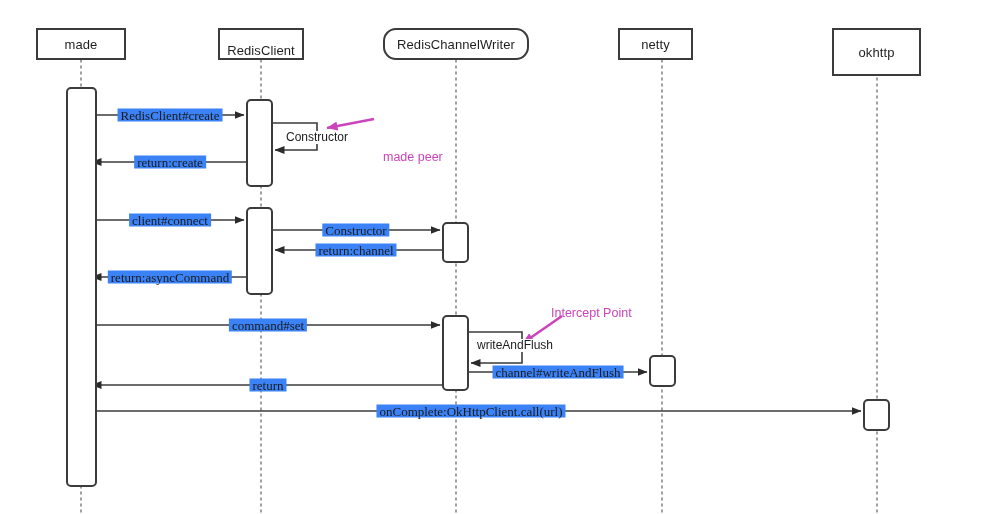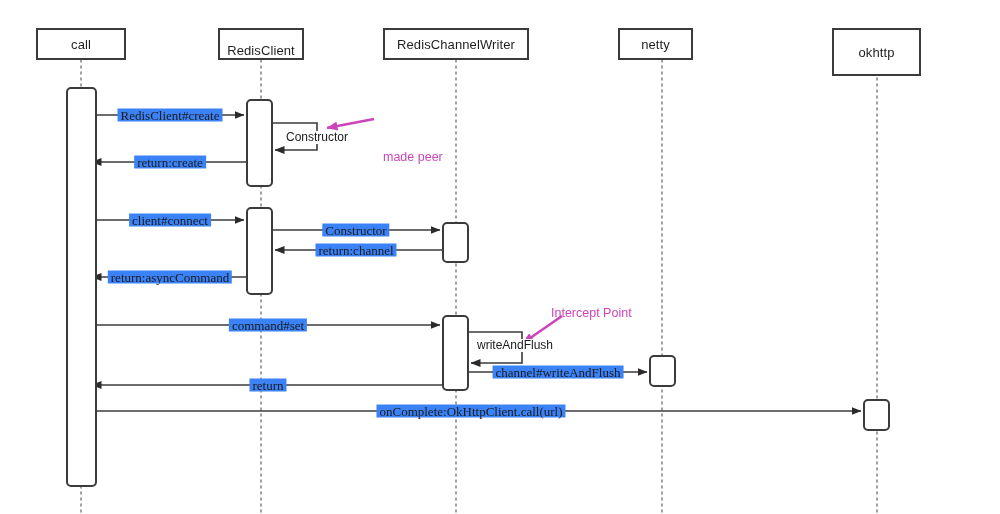--- a/index.html
+++ b/index.html
@@ -110,26 +110,26 @@
         <path d="M469,332 L522,332 L522,363 L471,363" fill="none" stroke="#3b3b3b" stroke-width="1.6" marker-end="url(#arrow-solid)"></path>
       </g>
     <g id="note-lines">
         <line x1="374" y1="119" x2="327" y2="128" stroke="#cc44bb" stroke-width="2.6" marker-end="url(#arrow-solid-note)"></line>
         <line x1="562" y1="316" x2="523" y2="343" stroke="#cc44bb" stroke-width="2.6" marker-end="url(#arrow-solid-note)"></line>
       </g>
   </svg>
 
   <div id="heads">
       <div class="lifeline-head" style="left: 36px; top: 28px; width: 90px; height: 32px;">
-        <span>call</span>
+        <span>made</span>
       </div>
       <div class="lifeline-head" style="left: 218px; top: 28px; width: 86px; height: 32px; align-items: flex-end;">
         <span>RedisClient</span>
       </div>
-      <div class="lifeline-head" style="left: 383px; top: 28px; width: 146px; height: 32px;">
+      <div class="lifeline-head" style="left: 383px; top: 28px; width: 146px; height: 32px; border-radius: 13px;">
         <span>RedisChannelWriter</span>
       </div>
       <div class="lifeline-head" style="left: 618px; top: 28px; width: 75px; height: 32px;">
         <span>netty</span>
       </div>
       <div class="lifeline-head" style="left: 832px; top: 28px; width: 89px; height: 48px;">
         <span>okhttp</span>
       </div>
     </div>
   <div id="activations">

